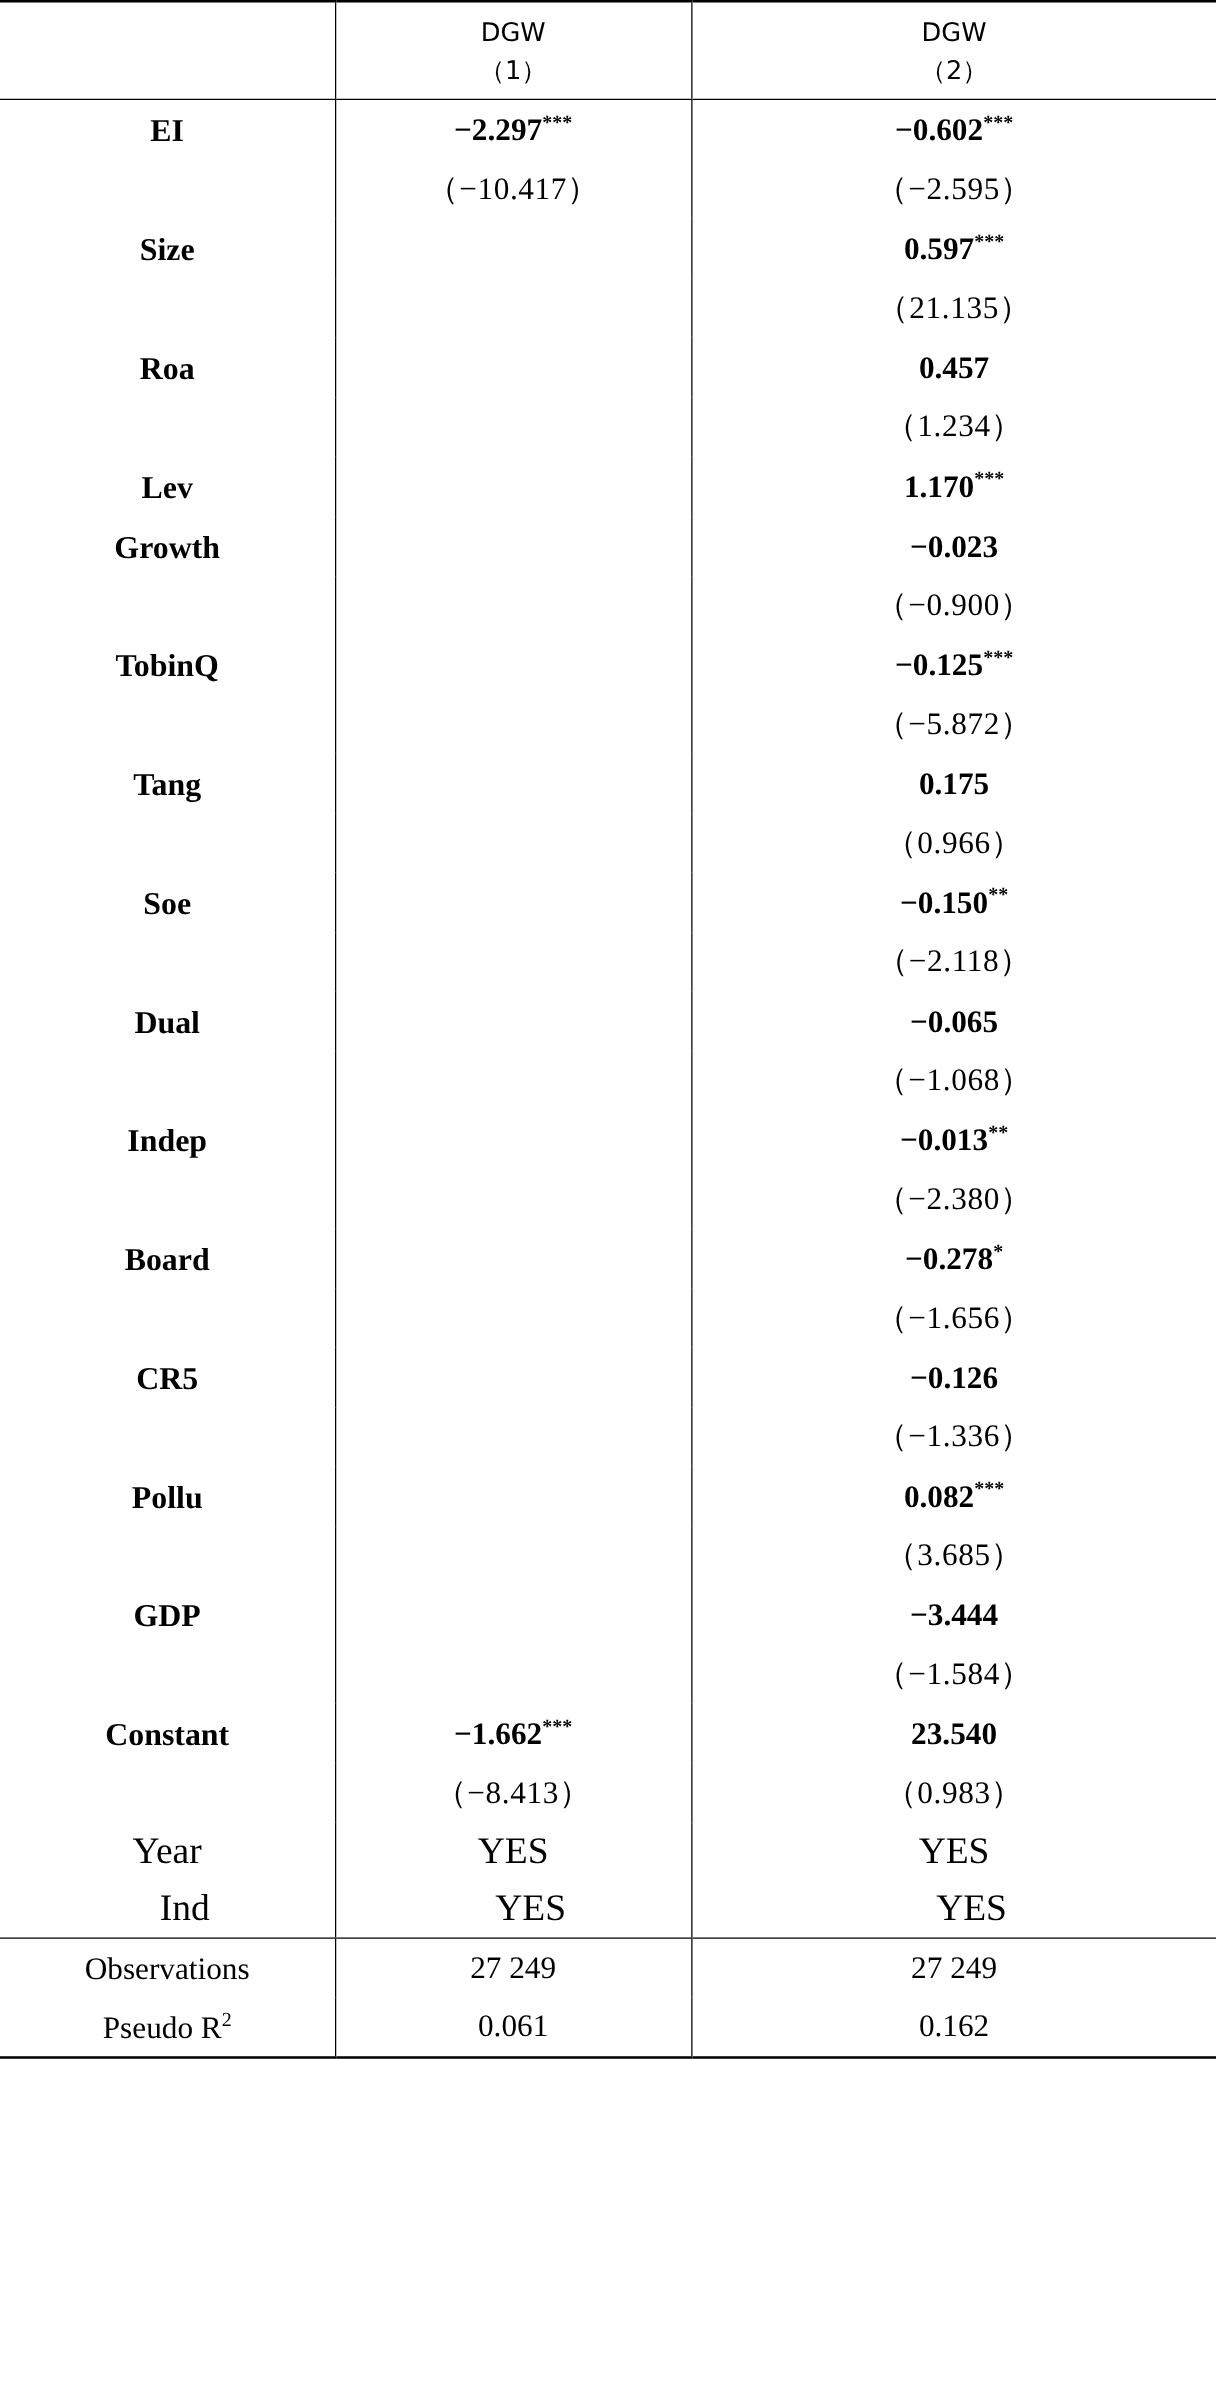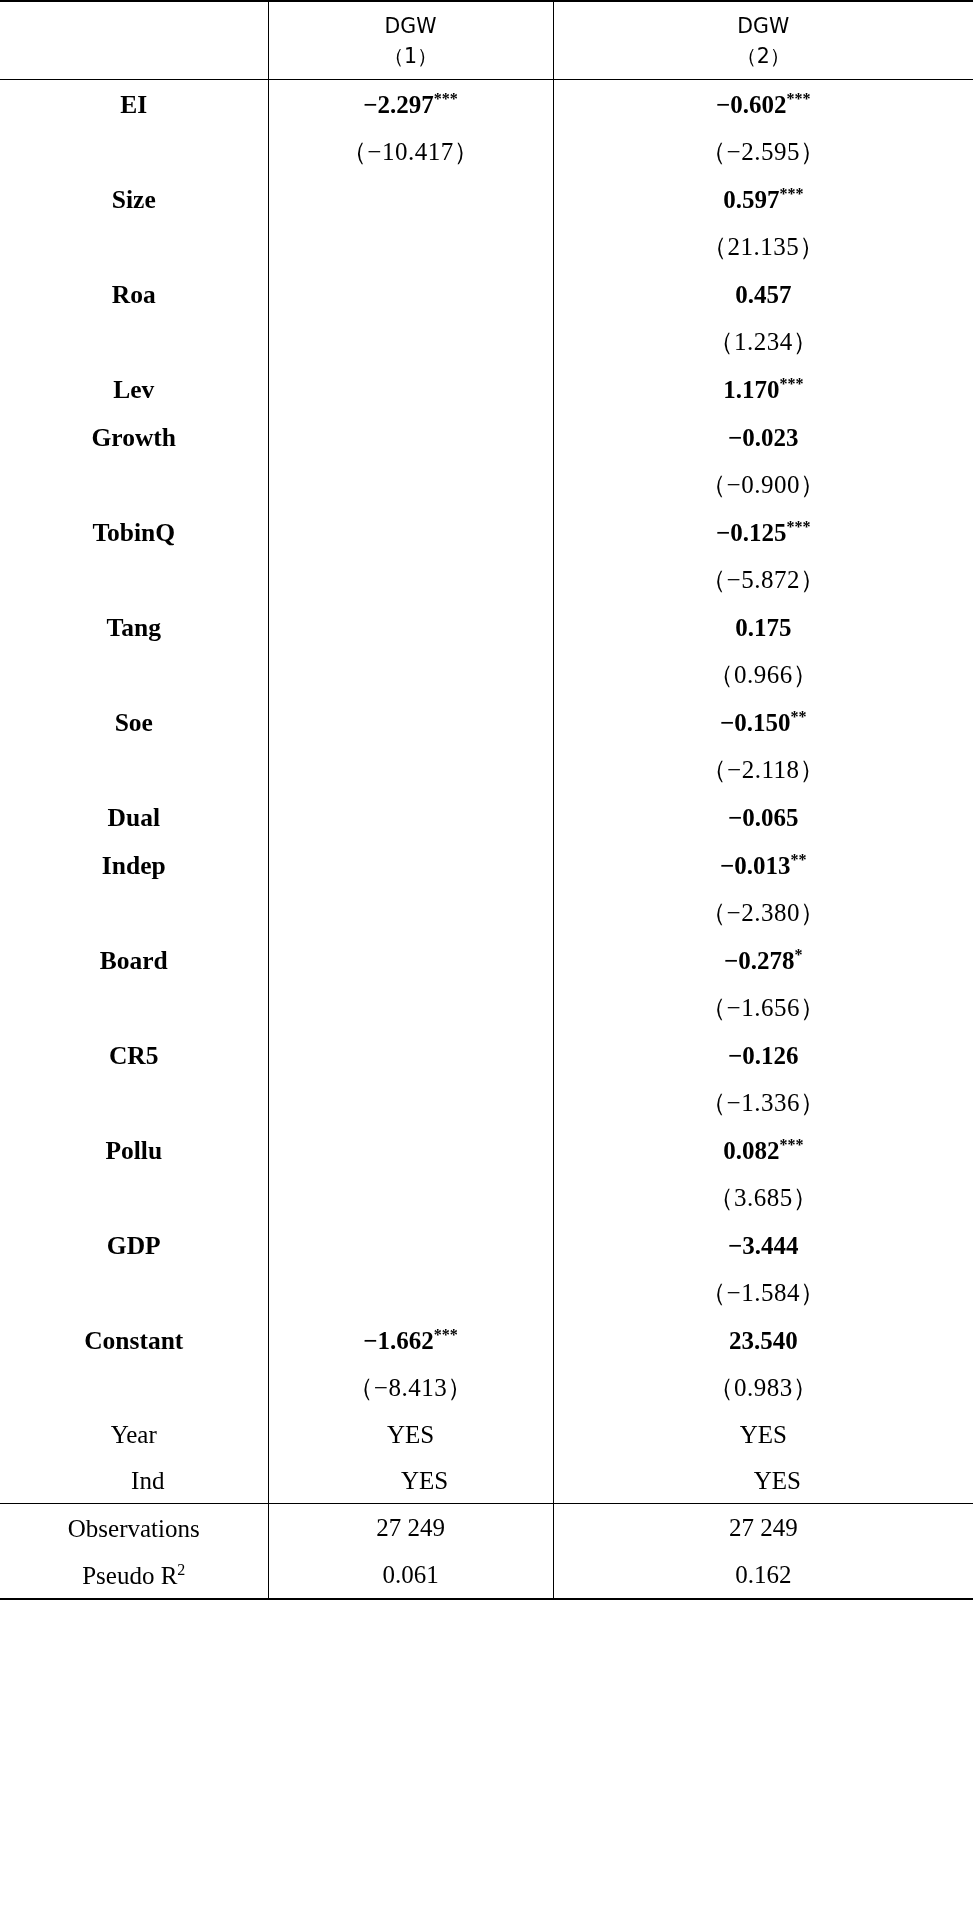--- a/index.html
+++ b/index.html
@@ -53,21 +53,21 @@
     font-size: 25.5px;
   }
   td.head {
     font-family: "DejaVu Sans", sans-serif;
     font-size: 20.5px;
     line-height: 1.45;
     padding: 10px 0 8px 0;
   }
   .coef-row td { height: 48px; font-weight: bold; }
   .se-row td { height: 47px; }
-  .yesno-row td { height: 46px; font-size: 25px; }
+  .yesno-row td { height: 46px; font-size: 30px; }
   .stat-row td { height: 47px; font-size: 25px; }
 
   .stars {
     font-size: 16px;
     vertical-align: super;
     letter-spacing: 0px;
   }
   .sup {
     font-size: 16px;
     vertical-align: super;
@@ -182,20 +182,25 @@
         <td class="label"></td>
         <td class="vline-l paren"></td>
         <td class="vline-l paren">（−2.118）</td>
       </tr>
 
       <tr class="coef-row">
         <td class="label">Dual</td>
         <td class="vline-l"><span></span><span class="stars"></span></td>
         <td class="vline-l"><span>−0.065</span><span class="stars"></span></td>
       </tr>
+      <tr class="se-row">
+        <td class="label"></td>
+        <td class="vline-l paren"></td>
+        <td class="vline-l paren">（−1.068）</td>
+      </tr>
 
       <tr class="coef-row">
         <td class="label">Indep</td>
         <td class="vline-l"><span></span><span class="stars"></span></td>
         <td class="vline-l"><span>−0.013</span><span class="stars">**</span></td>
       </tr>
       <tr class="se-row">
         <td class="label"></td>
         <td class="vline-l paren"></td>
         <td class="vline-l paren">（−2.380）</td>

